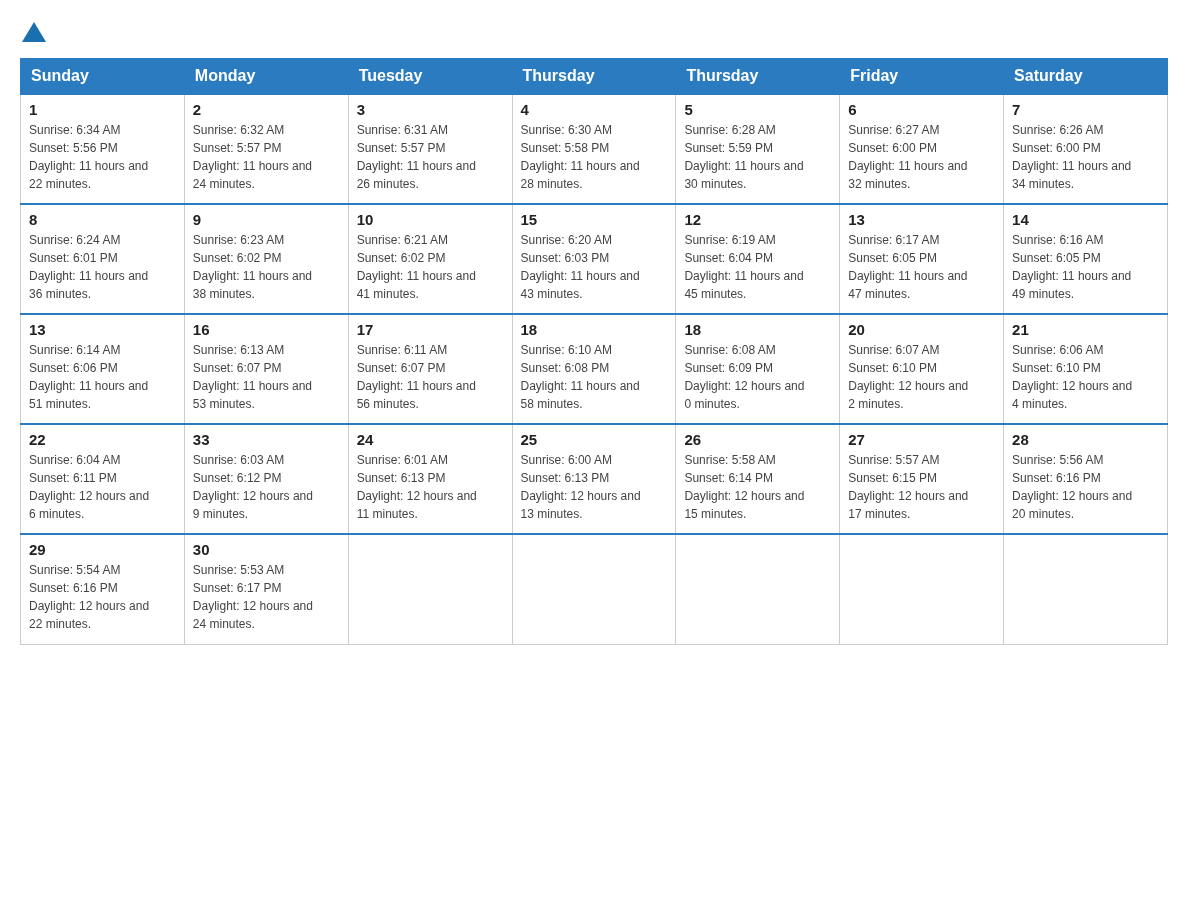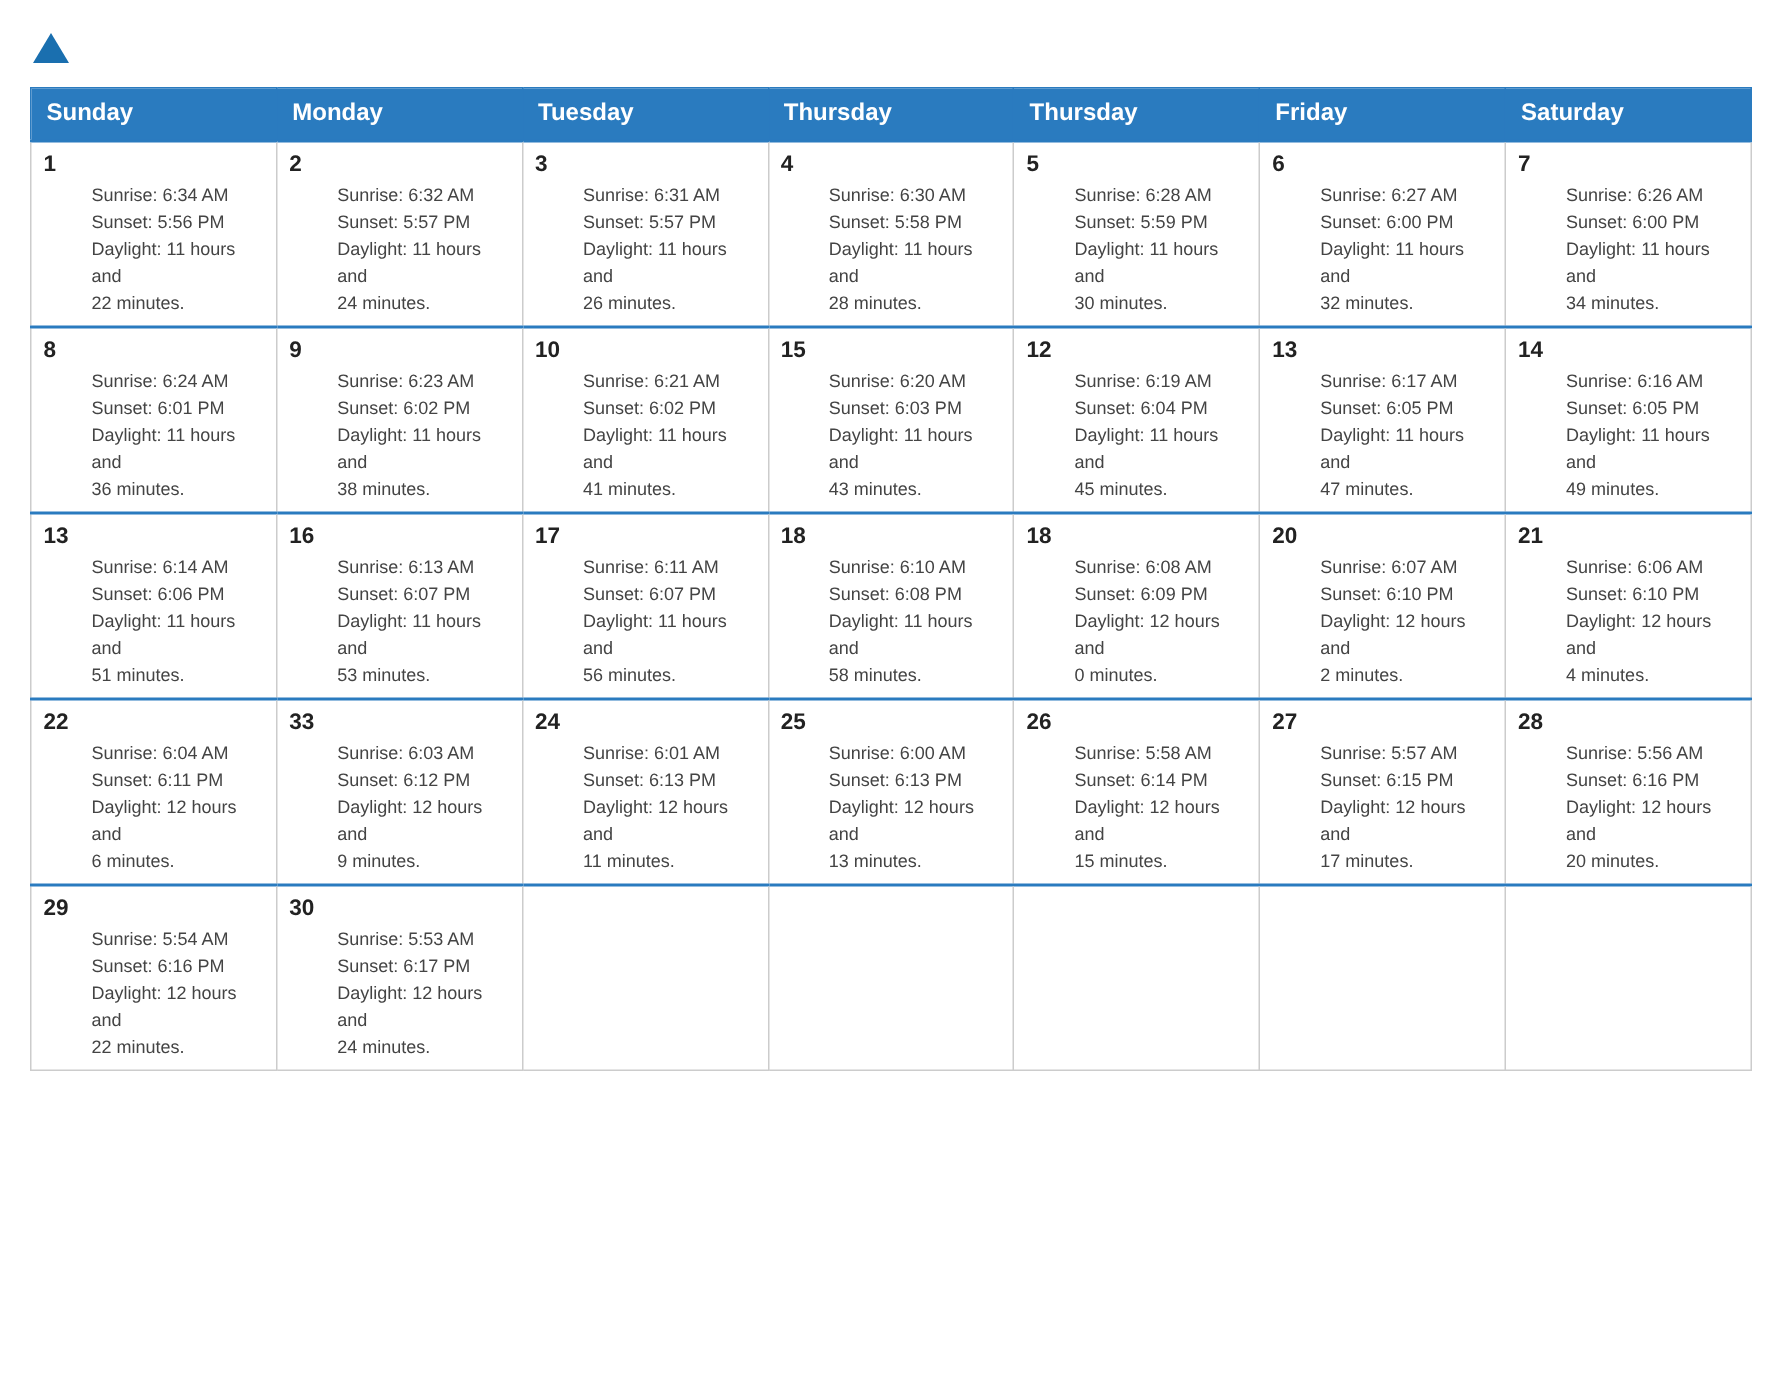--- a/index.html
+++ b/index.html
@@ -88,21 +88,20 @@
       font-size: 15px;
       font-weight: bold;
       color: #222;
       margin-bottom: 3px;
       display: block;
     }
     .day-info {
       font-size: 12px;
       color: #444;
       line-height: 1.5;
-      margin-left: 32px;
     }
     .empty-cell {
       border-top: 2px solid #2a7bbf;
       background: #fff;
     }
     tr td {
       height: 110px;
     }
     tr:last-child td {
       height: 110px;

